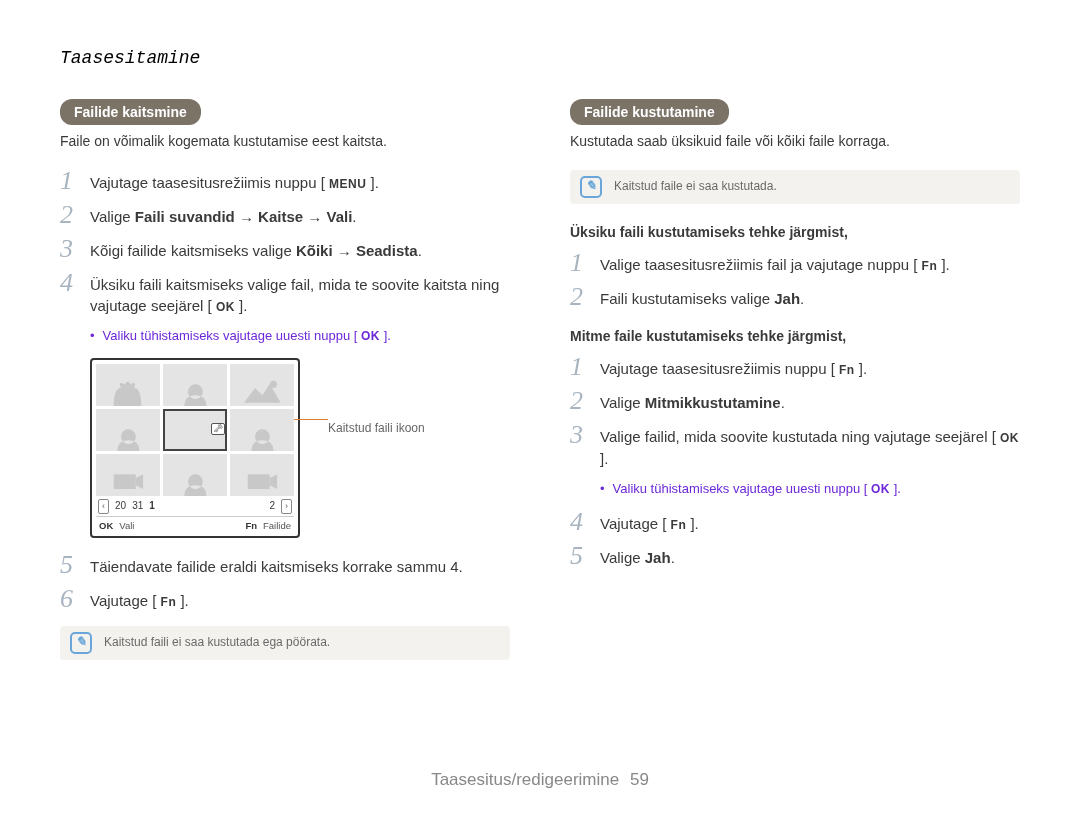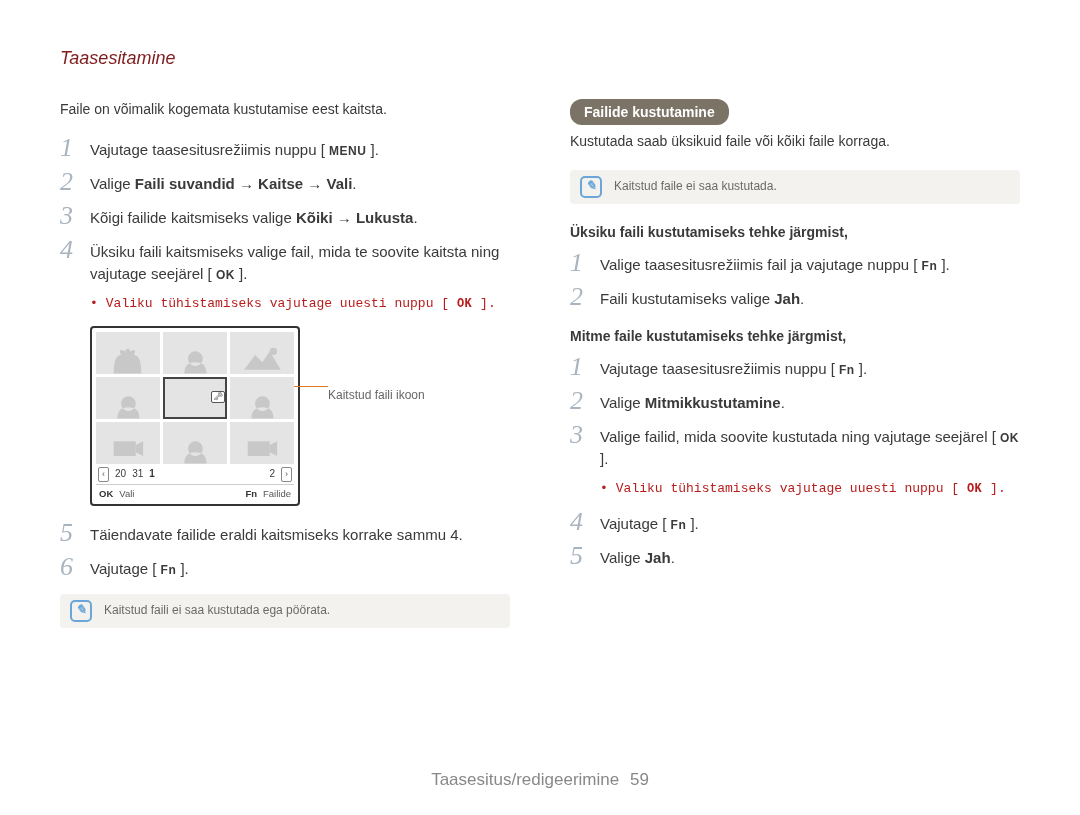--- a/index.html
+++ b/index.html
@@ -8,24 +8,24 @@
     background: #fff;
     width: 1080px;
     height: 815px;
     padding: 45px 60px 30px 60px;
     color: #3a3a3a;
     font-size: 14px;
     line-height: 1.45;
     position: relative;
   }
   .page-title {
-    font-family: Liberation Sans, sans-serif;
+    font-family: Liberation Mono, monospace;
     font-style: italic;
     font-size: 18px;
-    color: #7f1d1d;
+    color: #000000;
     margin-bottom: 28px;
     font-weight: 400;
   }
   .columns {
     display: flex;
     gap: 60px;
   }
   .col {
     flex: 1;
     min-width: 0;
@@ -79,23 +79,22 @@
     letter-spacing: 0.5px;
   }
   .bullet-sub {
     list-style: none;
     margin-left: 30px;
     margin-top: -4px;
     margin-bottom: 12px;
   }
   .bullet-sub li {
     font-size: 13px;
-    color: #b91c1c;
-    display: flex;
-    font-family: Liberation Mono, monospace;
+    color: #6d28d9;
+    display: flex;
   }
   .bullet-sub li::before { content: "•"; margin-right: 8px; }
   .note-box {
     display: flex;
     align-items: center;
     background: #f3f2ee;
     border-radius: 4px;
     padding: 6px 10px;
     margin: 12px 0 18px 0;
   }
@@ -203,39 +202,40 @@
   .footer .pg { margin-left: 6px; }
 </style>
 </head>
 <body>
 
 <div class="page-title">Taasesitamine</div>
 
 <div class="columns">
 
   <div class="col">
+    <div class="tag">Failide kaitsmine</div>
     <div class="intro">Faile on võimalik kogemata kustutamise eest kaitsta.</div>
 
     <ol class="steps">
       <li>
         <span class="num">1</span>
         <span class="txt">
           <span>Vajutage taasesitusrežiimis nuppu [ </span><span class="btn-label">MENU</span><span> ].</span>
         </span>
       </li>
       <li>
         <span class="num">2</span>
         <span class="txt">
           <span>Valige </span><span class="bold">Faili suvandid → Kaitse → Vali</span><span>.</span>
         </span>
       </li>
       <li>
         <span class="num">3</span>
         <span class="txt">
-          <span>Kõigi failide kaitsmiseks valige </span><span class="bold">Kõiki → Lukusta</span><span>.</span>
+          <span>Kõigi failide kaitsmiseks valige </span><span class="bold">Kõiki → Seadista</span><span>.</span>
         </span>
       </li>
       <li>
         <span class="num">4</span>
         <span class="txt">
           <span>Üksiku faili kaitsmiseks valige fail, mida te soovite kaitsta ning vajutage seejärel [ </span><span class="btn-label">OK</span><span> ].</span>
         </span>
       </li>
     </ol>
     <ul class="bullet-sub">

